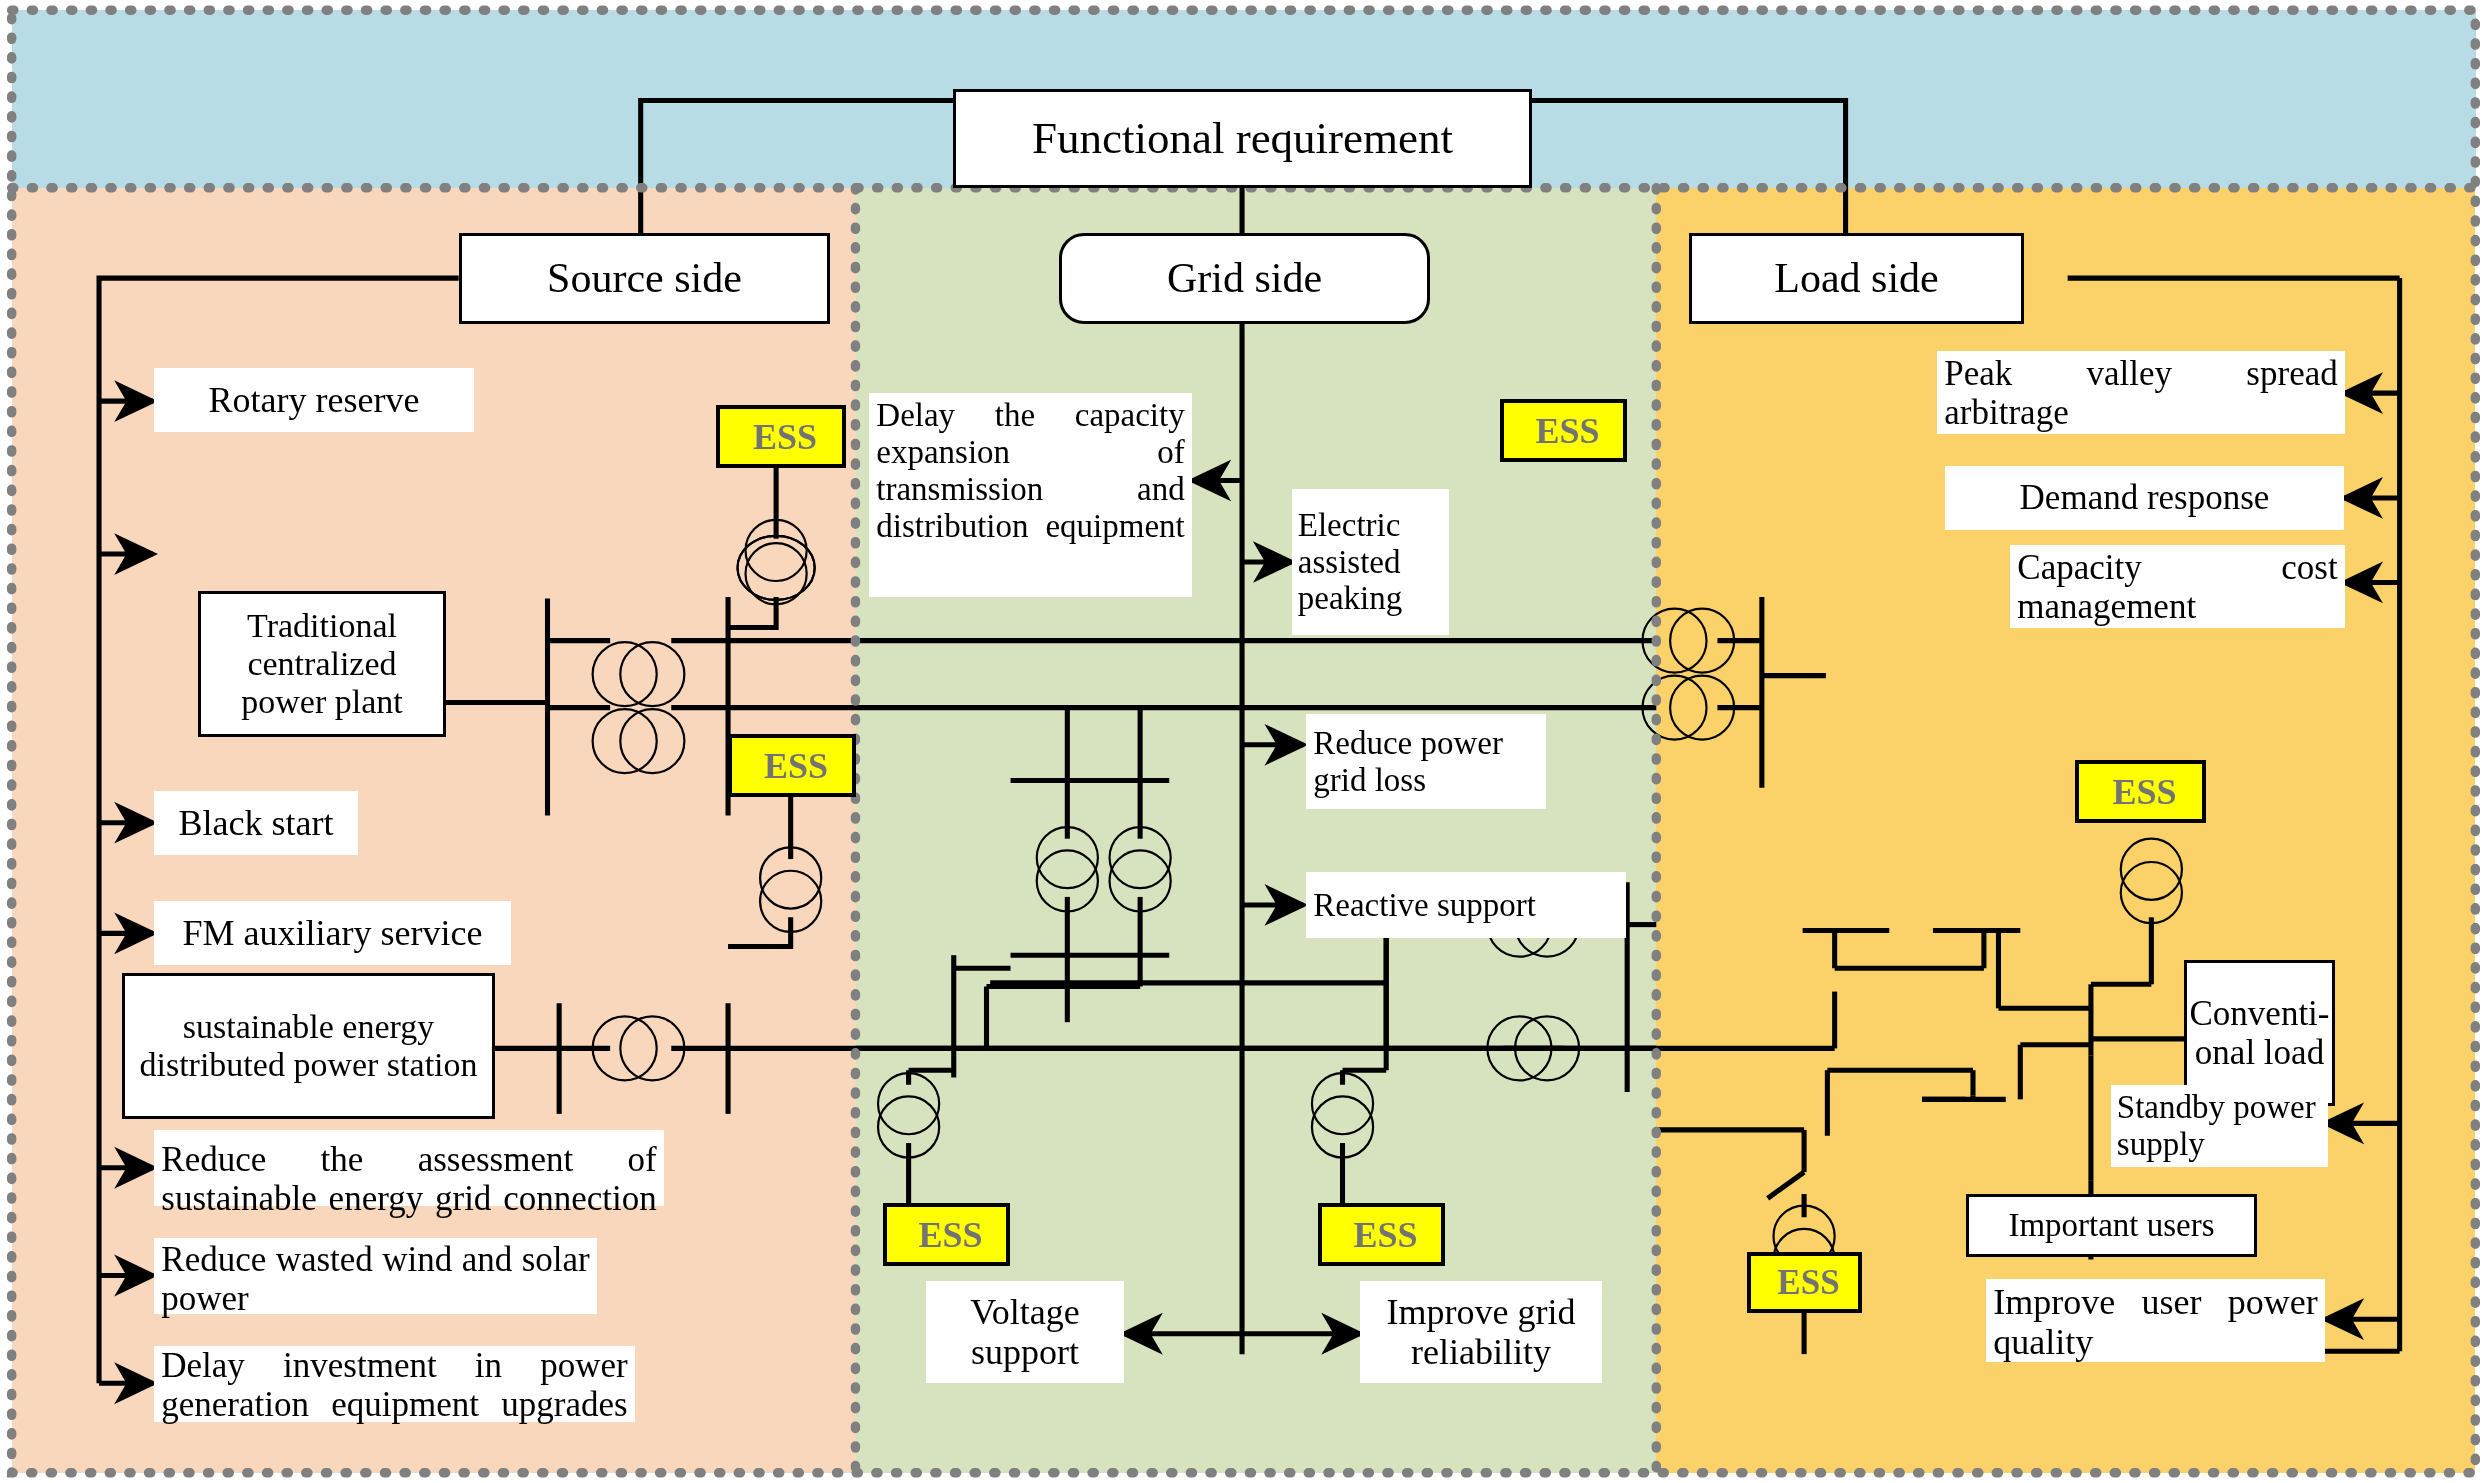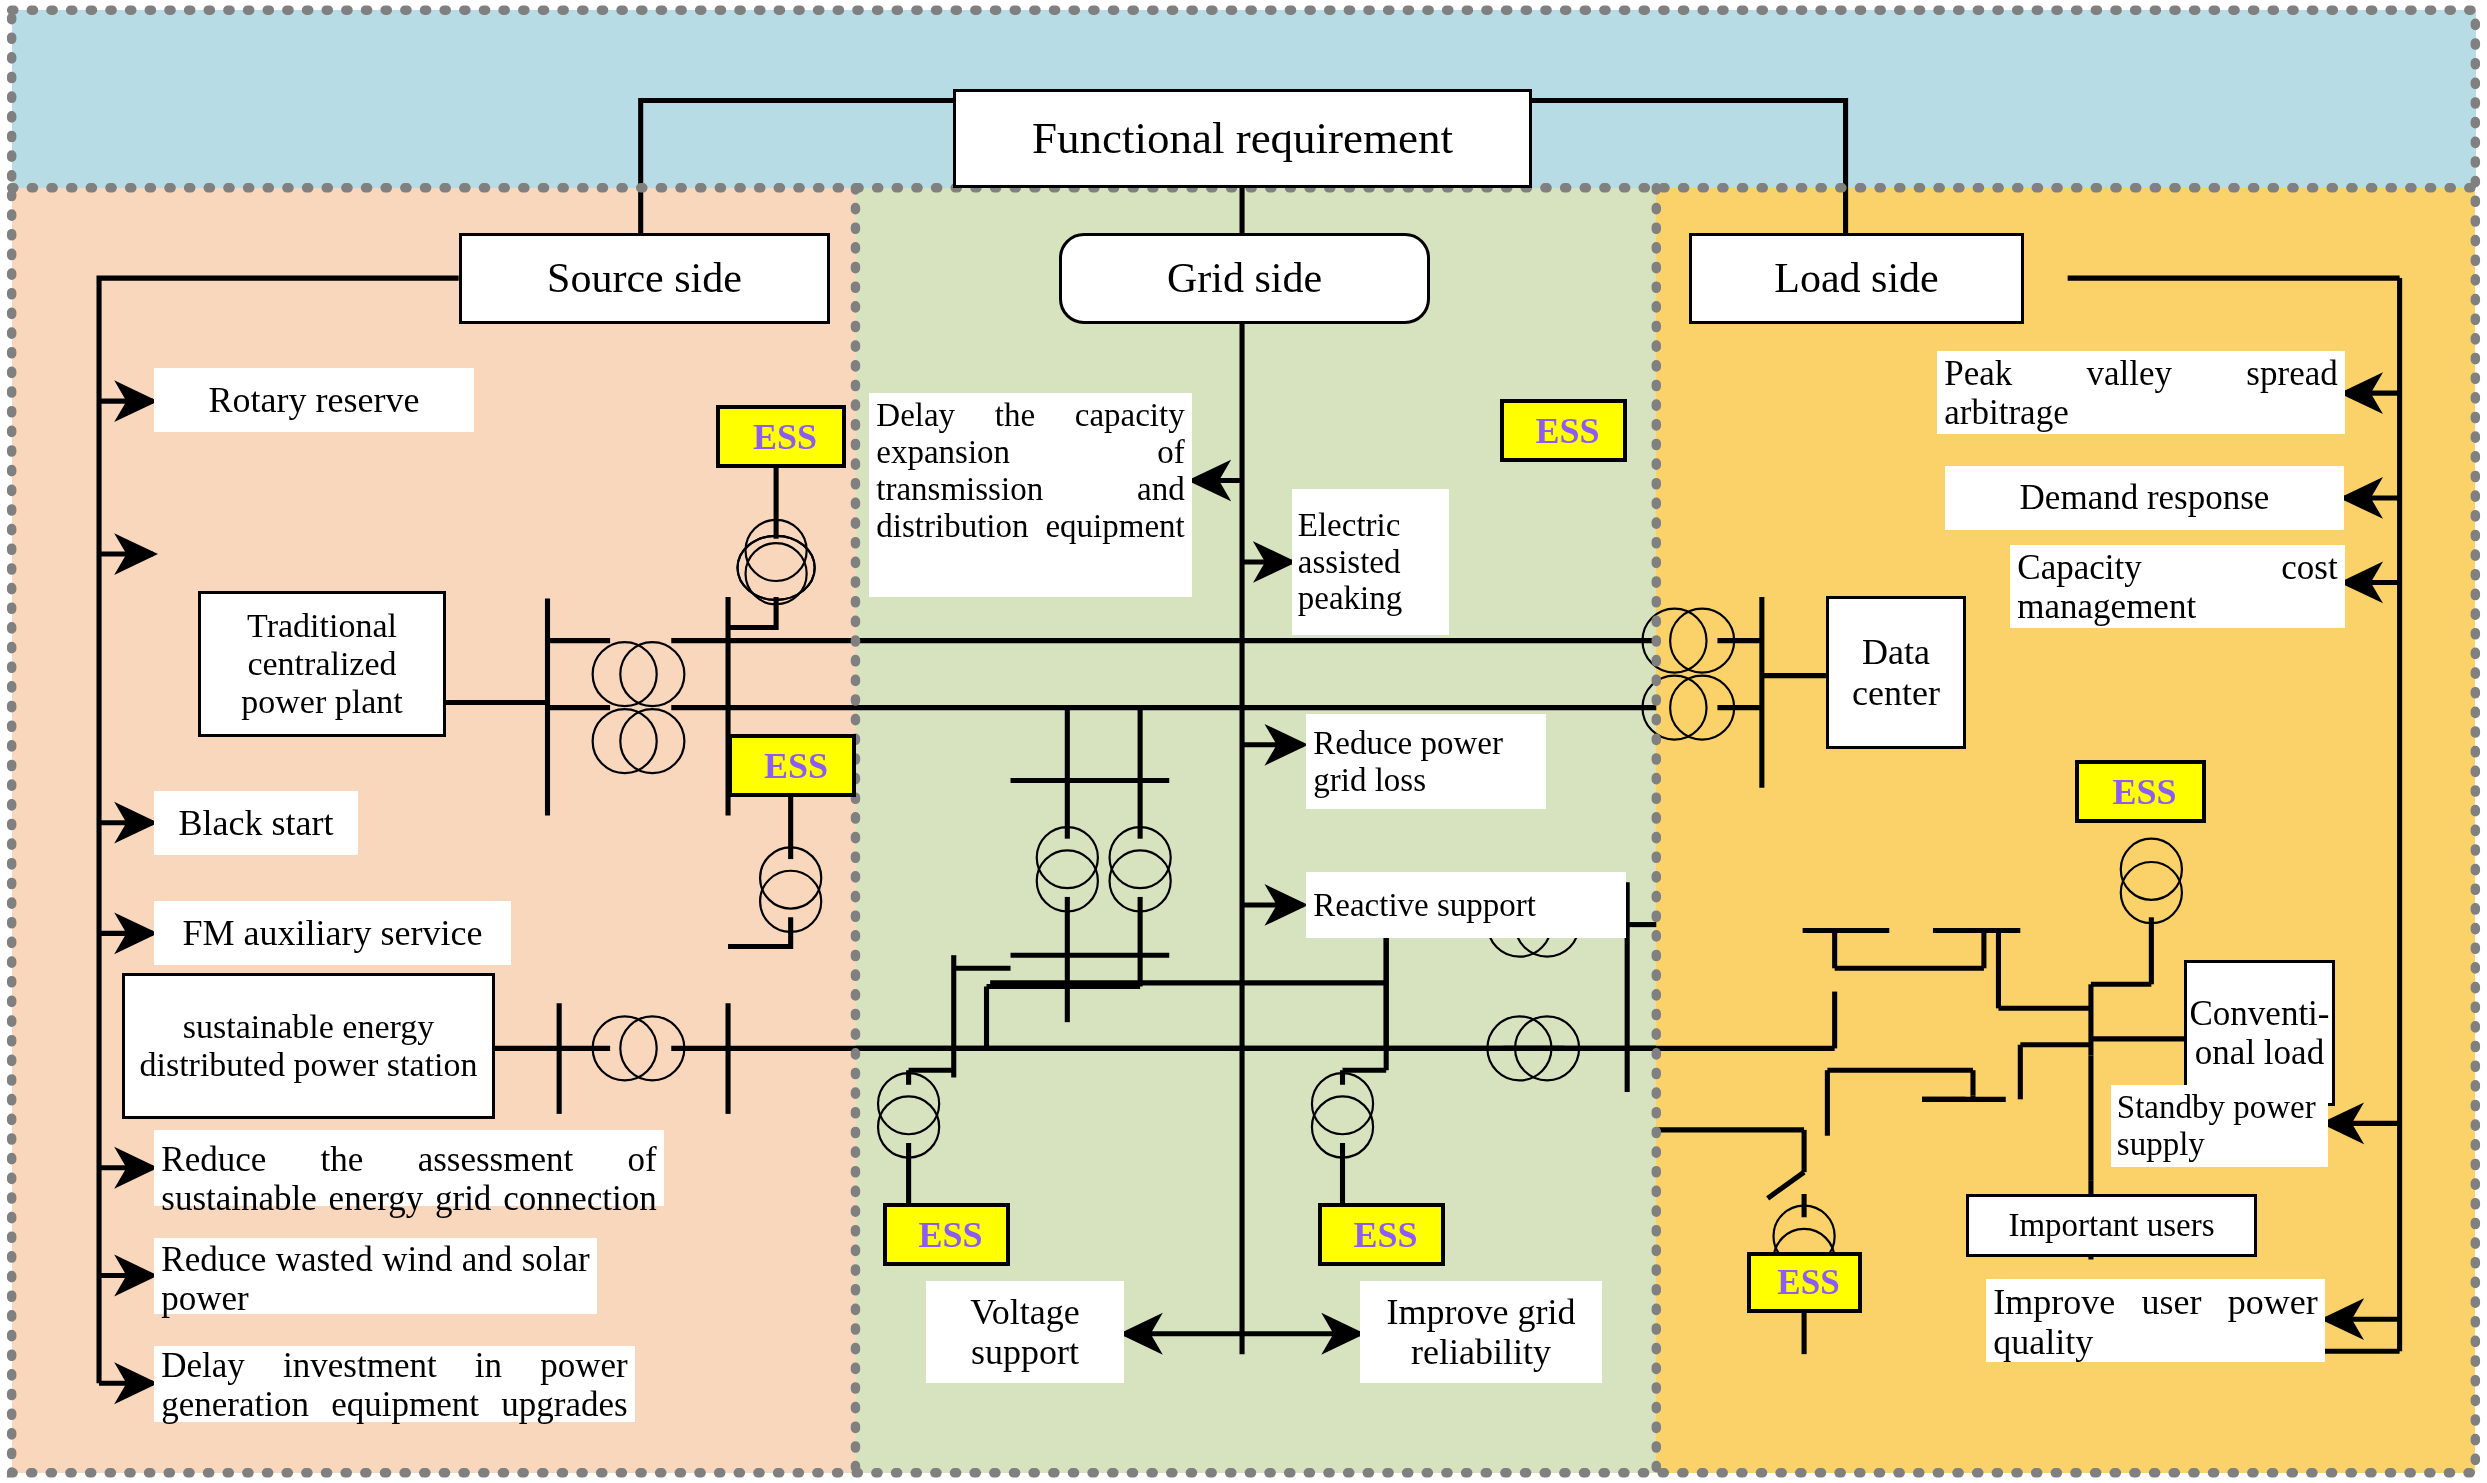--- a/index.html
+++ b/index.html
@@ -12,21 +12,21 @@
   .zone-green{background:#d7e2bf;}
   .zone-yellow{background:#fbd269;}
 
   .box{position:absolute;box-sizing:border-box;display:flex;
        align-items:center;justify-content:center;text-align:center;
        background:#fff;color:#000;line-height:1.12;}
   .bordered{border:3.6px solid #000;}
   .plain{border:none;}
   .ess{position:absolute;box-sizing:border-box;background:#ffff00;
        border:4.4px solid #000;display:flex;align-items:center;
-       justify-content:center;color:#8b5cf6;font-weight:bold;
+       justify-content:center;color:#737373;font-weight:bold;
        font-family:"Liberation Serif","DejaVu Serif",serif;padding-left:8px;}
   .just{text-align:justify;text-align-last:justify;display:block;
         padding:0 7.3px;box-sizing:border-box;}
   .jbox{display:block;}
 </style>
 </head>
 <body>
 
 <div id="root">
 
@@ -302,23 +302,20 @@
   </div>
 
   <div class="box plain" style="left:1945px;top:466px;width:399px;height:64px;font-size:35px;">
     <span>Demand response</span>
   </div>
 
   <div class="box plain jbox" style="left:2010px;top:545px;width:335px;height:83px;font-size:35px;padding-top:2.9px;">
     <span class="just">Capacity cost management</span>
   </div>
 
-  <div class="box bordered" style="left:1826px;top:596px;width:140px;height:153px;font-size:36px;">
-    <span>Data center</span>
-  </div>
 
   <div class="box bordered" style="left:2184px;top:960px;width:151px;height:146px;font-size:35px;padding:0 4.4px;">
     <span>Conventi-onal load</span>
   </div>
 
   <div class="box plain" style="left:2111px;top:1085px;width:217px;height:82px;font-size:33px;text-align:left;justify-content:flex-start;padding:0 5.8px;">
     <span>Standby power supply</span>
   </div>
 
   <div class="box bordered" style="left:1966px;top:1194px;width:291px;height:63px;font-size:33px;">

